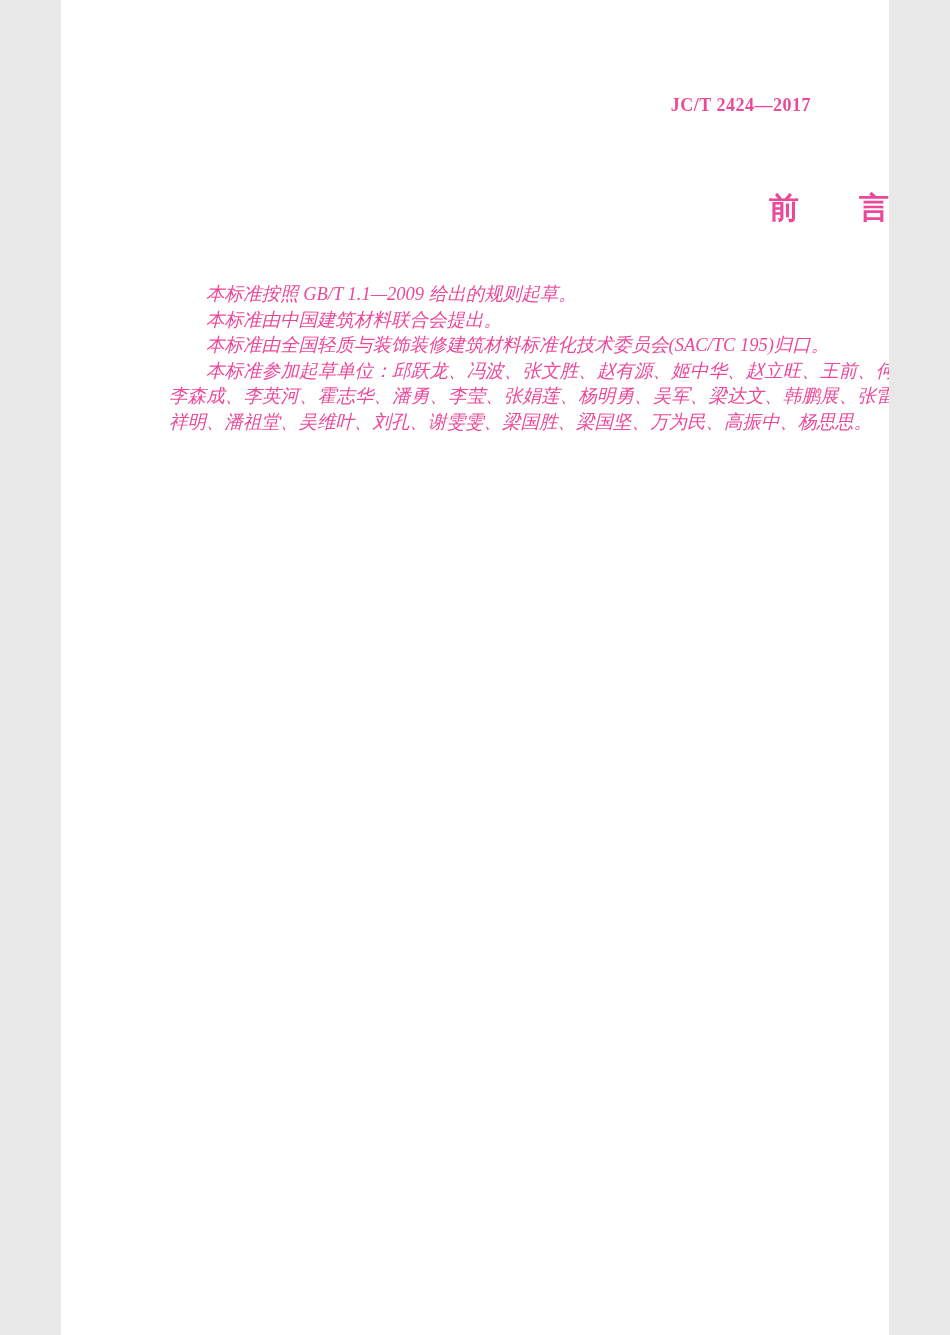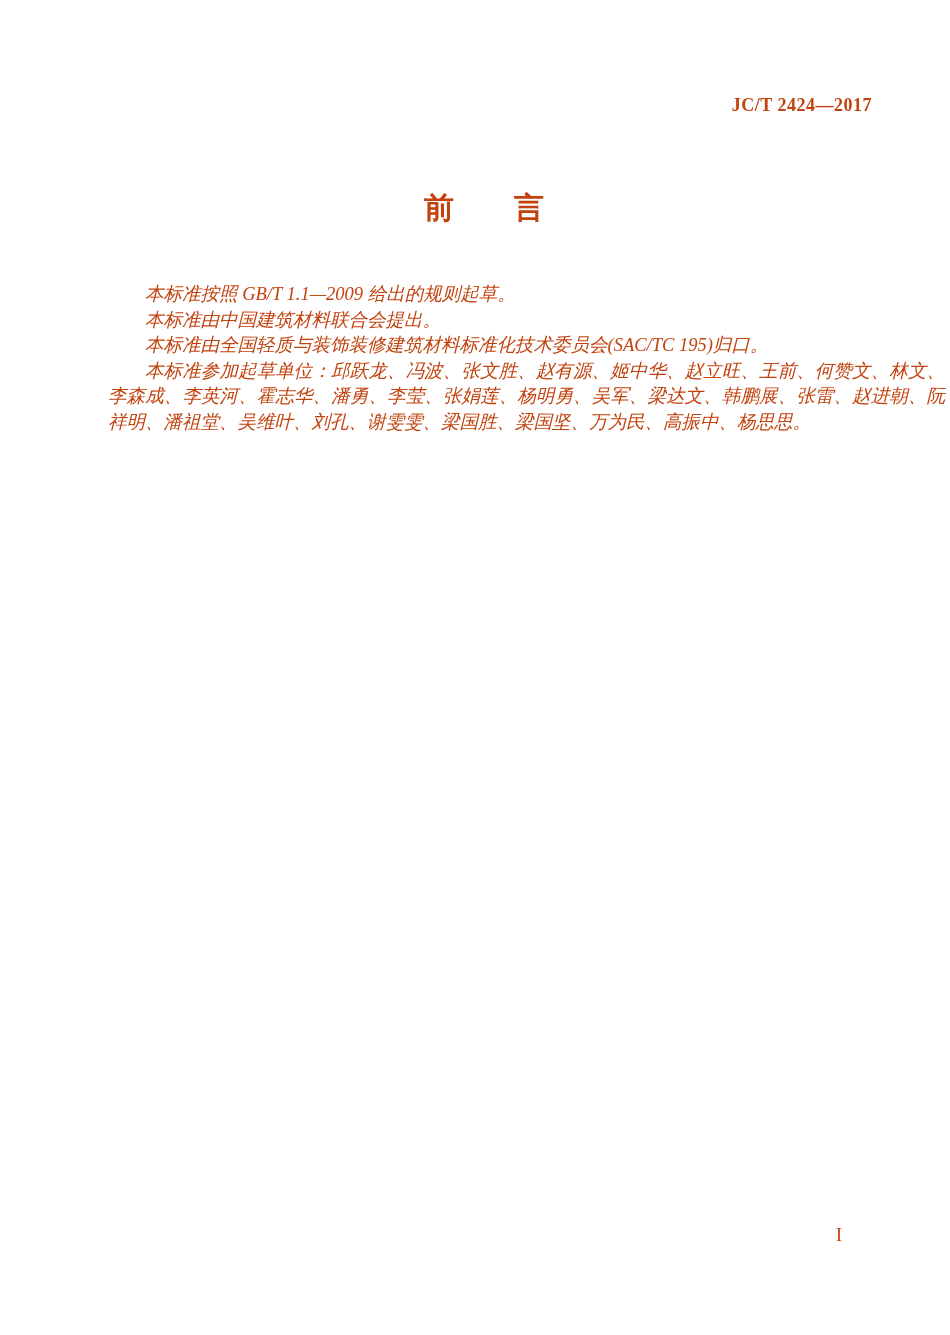--- a/index.html
+++ b/index.html
@@ -2,44 +2,44 @@
 <html><head>
 <meta charset="utf-8">
 <style>
   html, body {
     margin: 0;
     padding: 0;
     background: #e8e8e8;
   }
   .page {
     position: relative;
-    width: 950px;
+    width: 828px;
     height: 1335px;
     margin: 0 auto;
     background: #ffffff;
     font-family: "Liberation Serif", "DejaVu Serif", serif;
-    color: #c2410c;
+    color: #ec4899;
     overflow: hidden;
   }
   .standard-number {
     position: absolute;
     top: 95px;
     right: 78px;
     font-size: 18px;
     font-weight: bold;
     letter-spacing: 0.5px;
     white-space: nowrap;
   }
   .doc-title {
     position: absolute;
     top: 190px;
     left: 0;
     width: 100%;
     margin: 0;
-    text-align: center;
+    text-align: right;
     font-size: 30px;
     font-weight: bold;
     line-height: 1.2;
     
     padding-left: 18px;
     box-sizing: border-box;
     white-space: pre;
   }
   .body-text {
     position: absolute;

